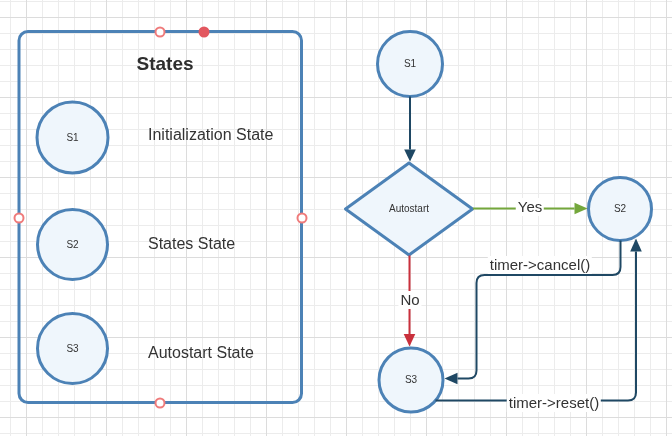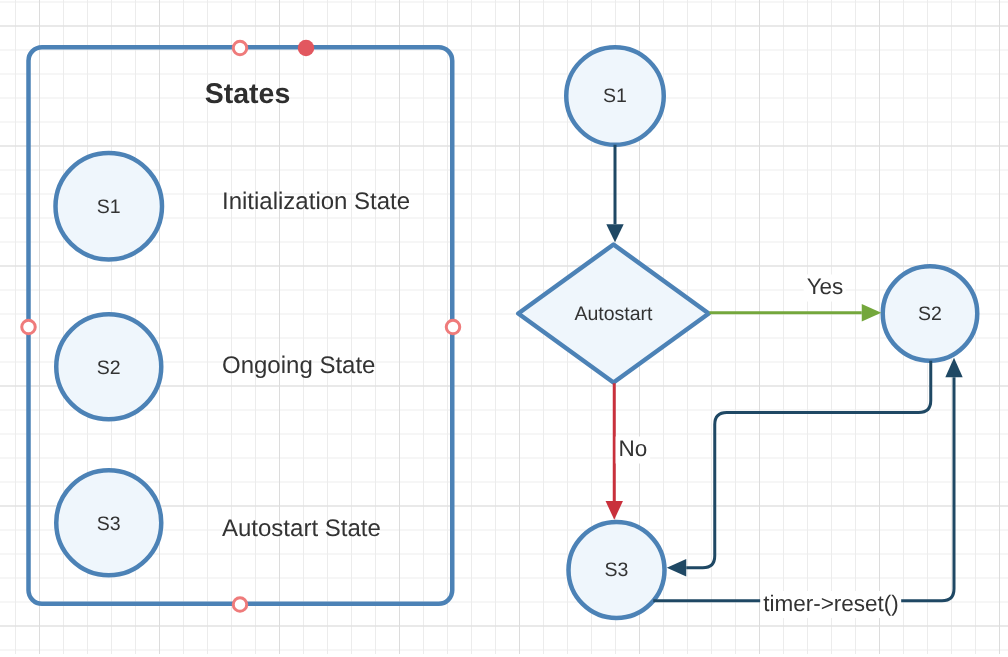--- a/index.html
+++ b/index.html
@@ -23,21 +23,21 @@
   }
   svg.overlay{position:absolute;left:0;top:0;}
   .node{fill:var(--shape-fill);stroke:var(--shape-stroke);stroke-width:3;}
   .container-rect{fill:none;stroke:var(--shape-stroke);stroke-width:3;}
   .edge{fill:none;stroke-width:2;stroke-linejoin:round;}
   .edge.navy{stroke:var(--edge-navy);} .head.navy{fill:var(--edge-navy);}
   .edge.green{stroke:var(--edge-green);} .head.green{fill:var(--edge-green);}
   .edge.red{stroke:var(--edge-red);}   .head.red{fill:var(--edge-red);}
   .head{stroke:none;}
   .lbl{position:absolute;transform:translate(-50%,-50%);white-space:nowrap;
-       font-size:13px;line-height:1.2;color:var(--text-color);}
+       font-size:10px;line-height:1.2;color:var(--text-color);}
   .title{font-size:19px;font-weight:bold;color:#2e2e2e;}
   .desc{transform:translate(0,-50%);font-size:16px;}
   .edge-lbl{background:var(--background);padding:0 2px;font-size:15px;}
   .handle{position:absolute;width:7px;height:7px;border-radius:50%;
           background:#fff;border:2px solid var(--handle-outline);
           transform:translate(-50%,-50%);box-sizing:content-box;}
   .handle.filled{width:11px;height:11px;border:none;background:var(--handle-fill);}
 </style>
 </head>
 <body>
@@ -82,32 +82,33 @@
       <polygon class="head navy" points="636,238.5 630.2,251.5 641.8,251.5"></polygon>
     </g>
   </svg>
 
   <div class="lbl title" style="left:165px;top:64px;">States</div>
 
   <div class="lbl" style="left:72.5px;top:137.5px;">S1</div>
   <div class="lbl desc" style="left:148px;top:135px;text-align:center;">Initialization State</div>
 
   <div class="lbl" style="left:72.5px;top:244.5px;">S2</div>
-  <div class="lbl desc" style="left:148px;top:244px;">Ongoing State</div>
+  <div class="lbl desc" style="left:148px;top:244px;">States State</div>
 
   <div class="lbl" style="left:72.5px;top:348.5px;">S3</div>
   <div class="lbl desc" style="left:148px;top:353px;">Autostart State</div>
 
   <div class="lbl" style="left:410px;top:64px;">S1</div>
   <div class="lbl" style="left:409px;top:209px;">Autostart</div>
   <div class="lbl" style="left:620px;top:209px;">S2</div>
   <div class="lbl" style="left:411px;top:380px;">S3</div>
 
-  <div class="lbl edge-lbl" style="left:530px;top:192px;margin-left:20px;">Yes</div>
-  <div class="lbl edge-lbl" style="left:422px;top:300px;">No</div>
+  <div class="lbl edge-lbl" style="left:530px;top:207px;">Yes</div>
+  <div class="lbl edge-lbl" style="left:410px;top:300px;">No</div>
+  <div class="lbl edge-lbl" style="left:540px;top:265px;">timer-&gt;cancel()</div>
   <div class="lbl edge-lbl" style="left:554px;top:403px;">timer-&gt;reset()</div>
 
   <div class="handle" style="left:159.5px;top:31.5px;"></div>
   <div class="handle" style="left:19px;top:217.5px;"></div>
   <div class="handle" style="left:301.5px;top:217.5px;"></div>
   <div class="handle" style="left:159.5px;top:402.5px;"></div>
   <div class="handle filled" style="left:204px;top:31.5px;"></div>
 
 </div>
 

